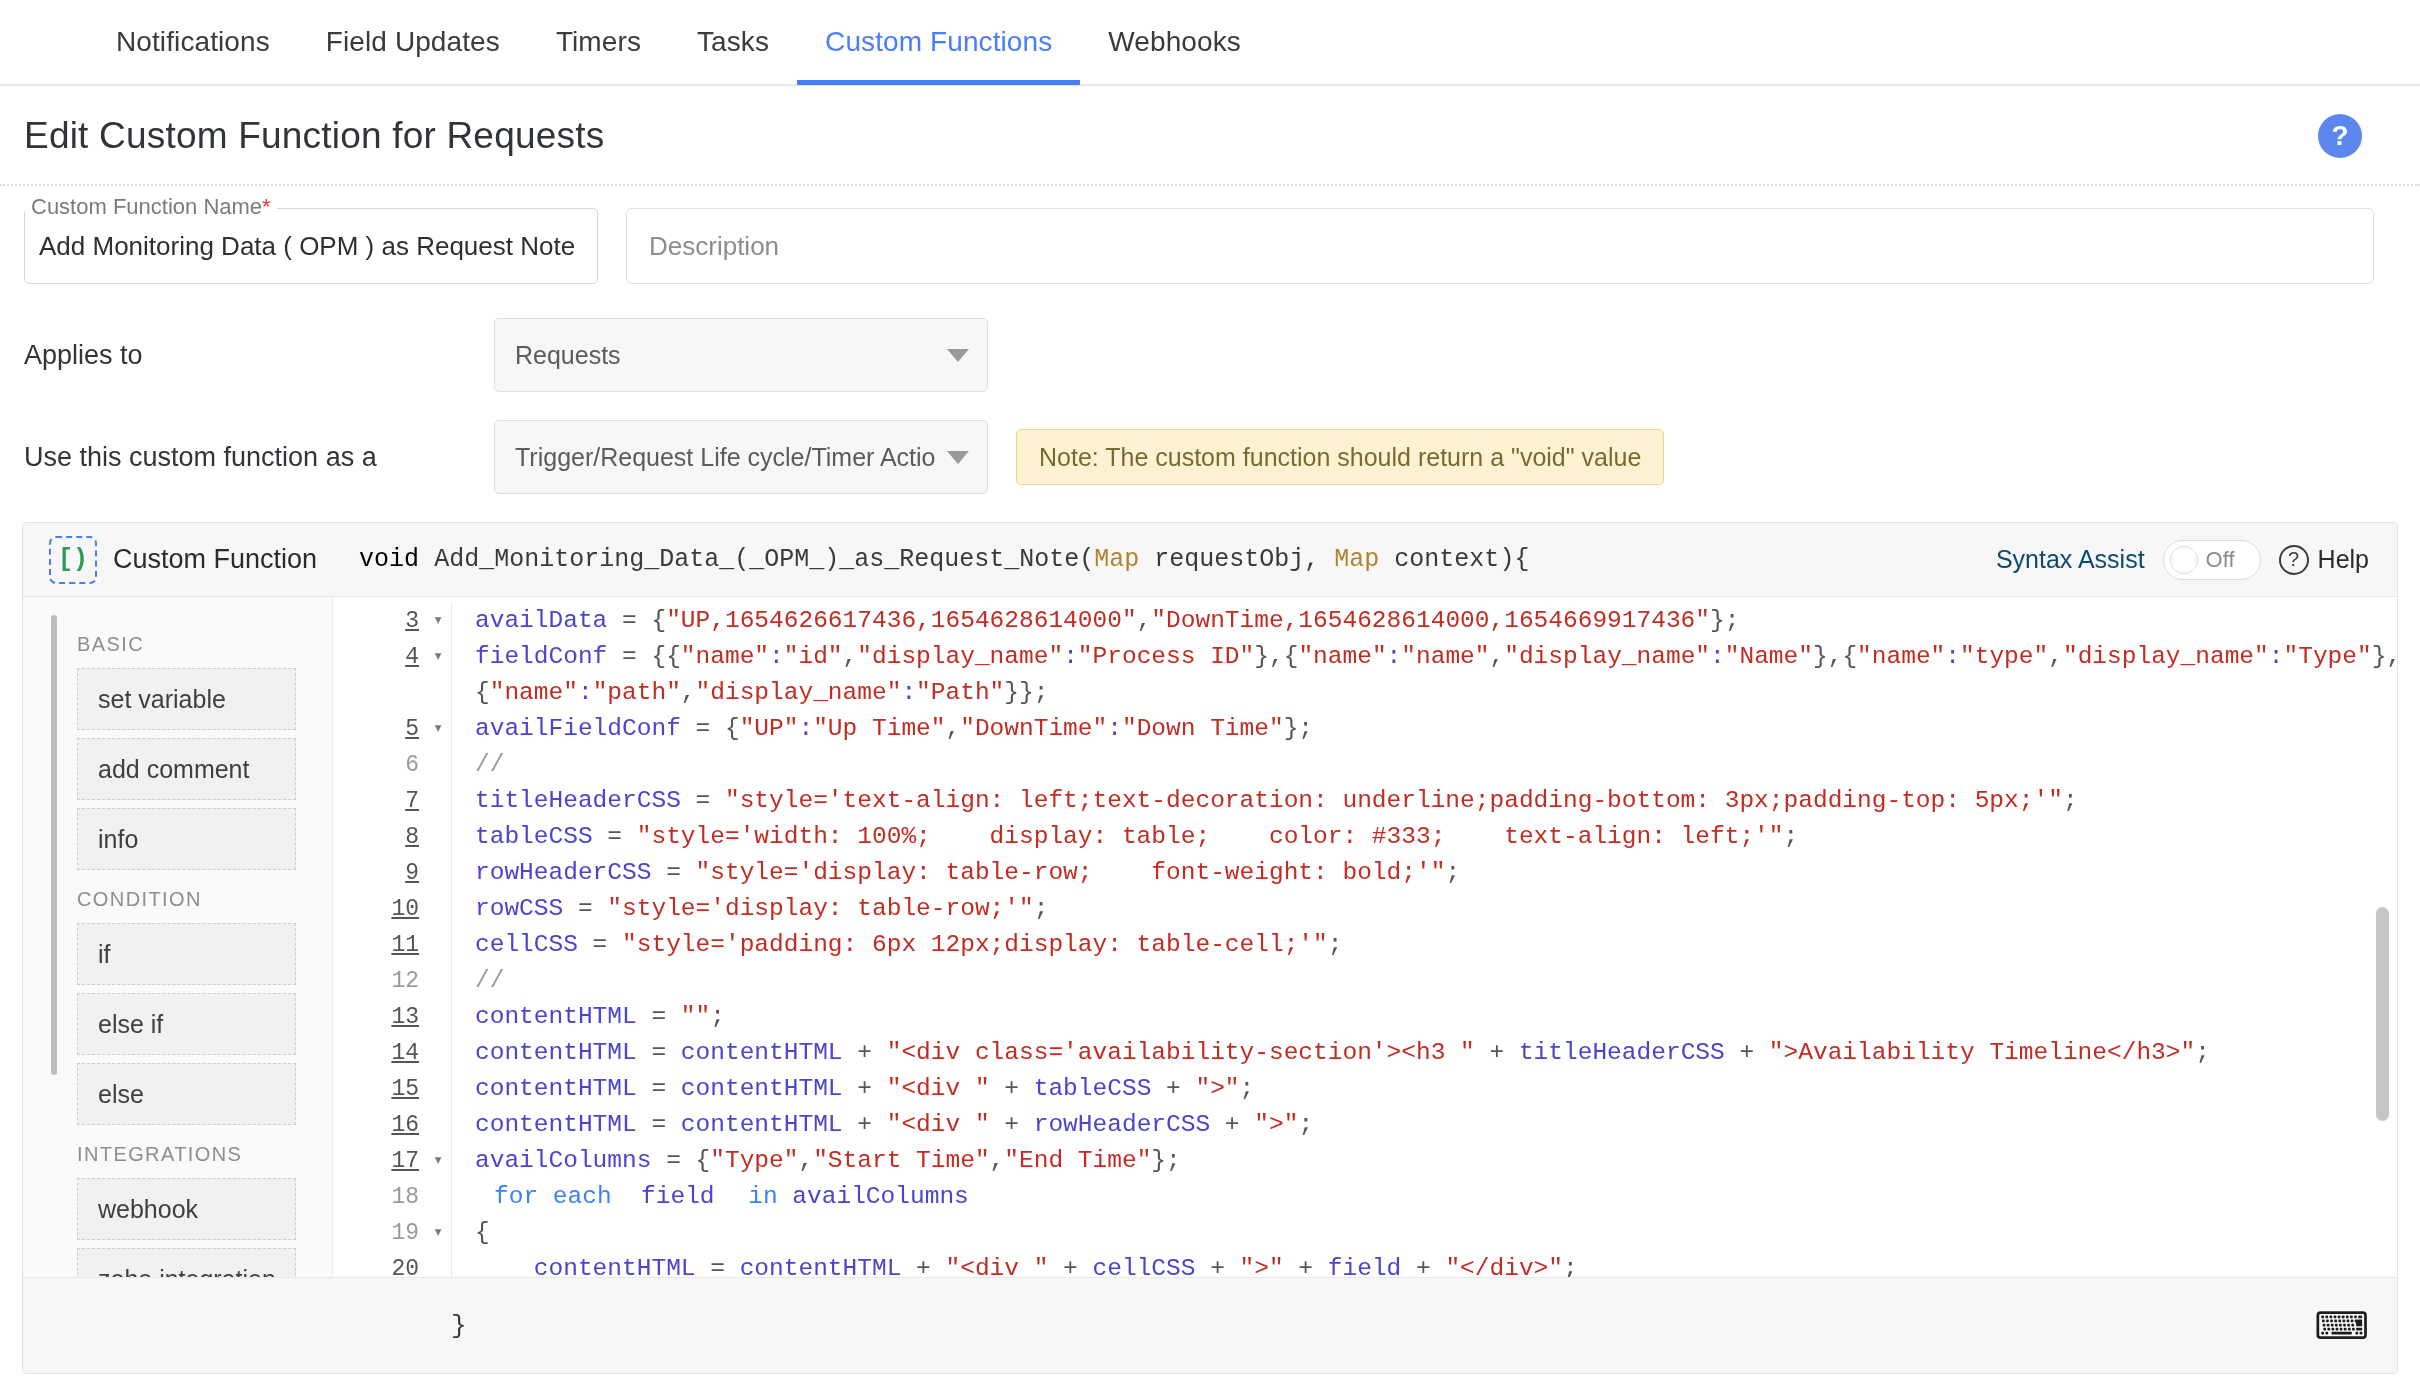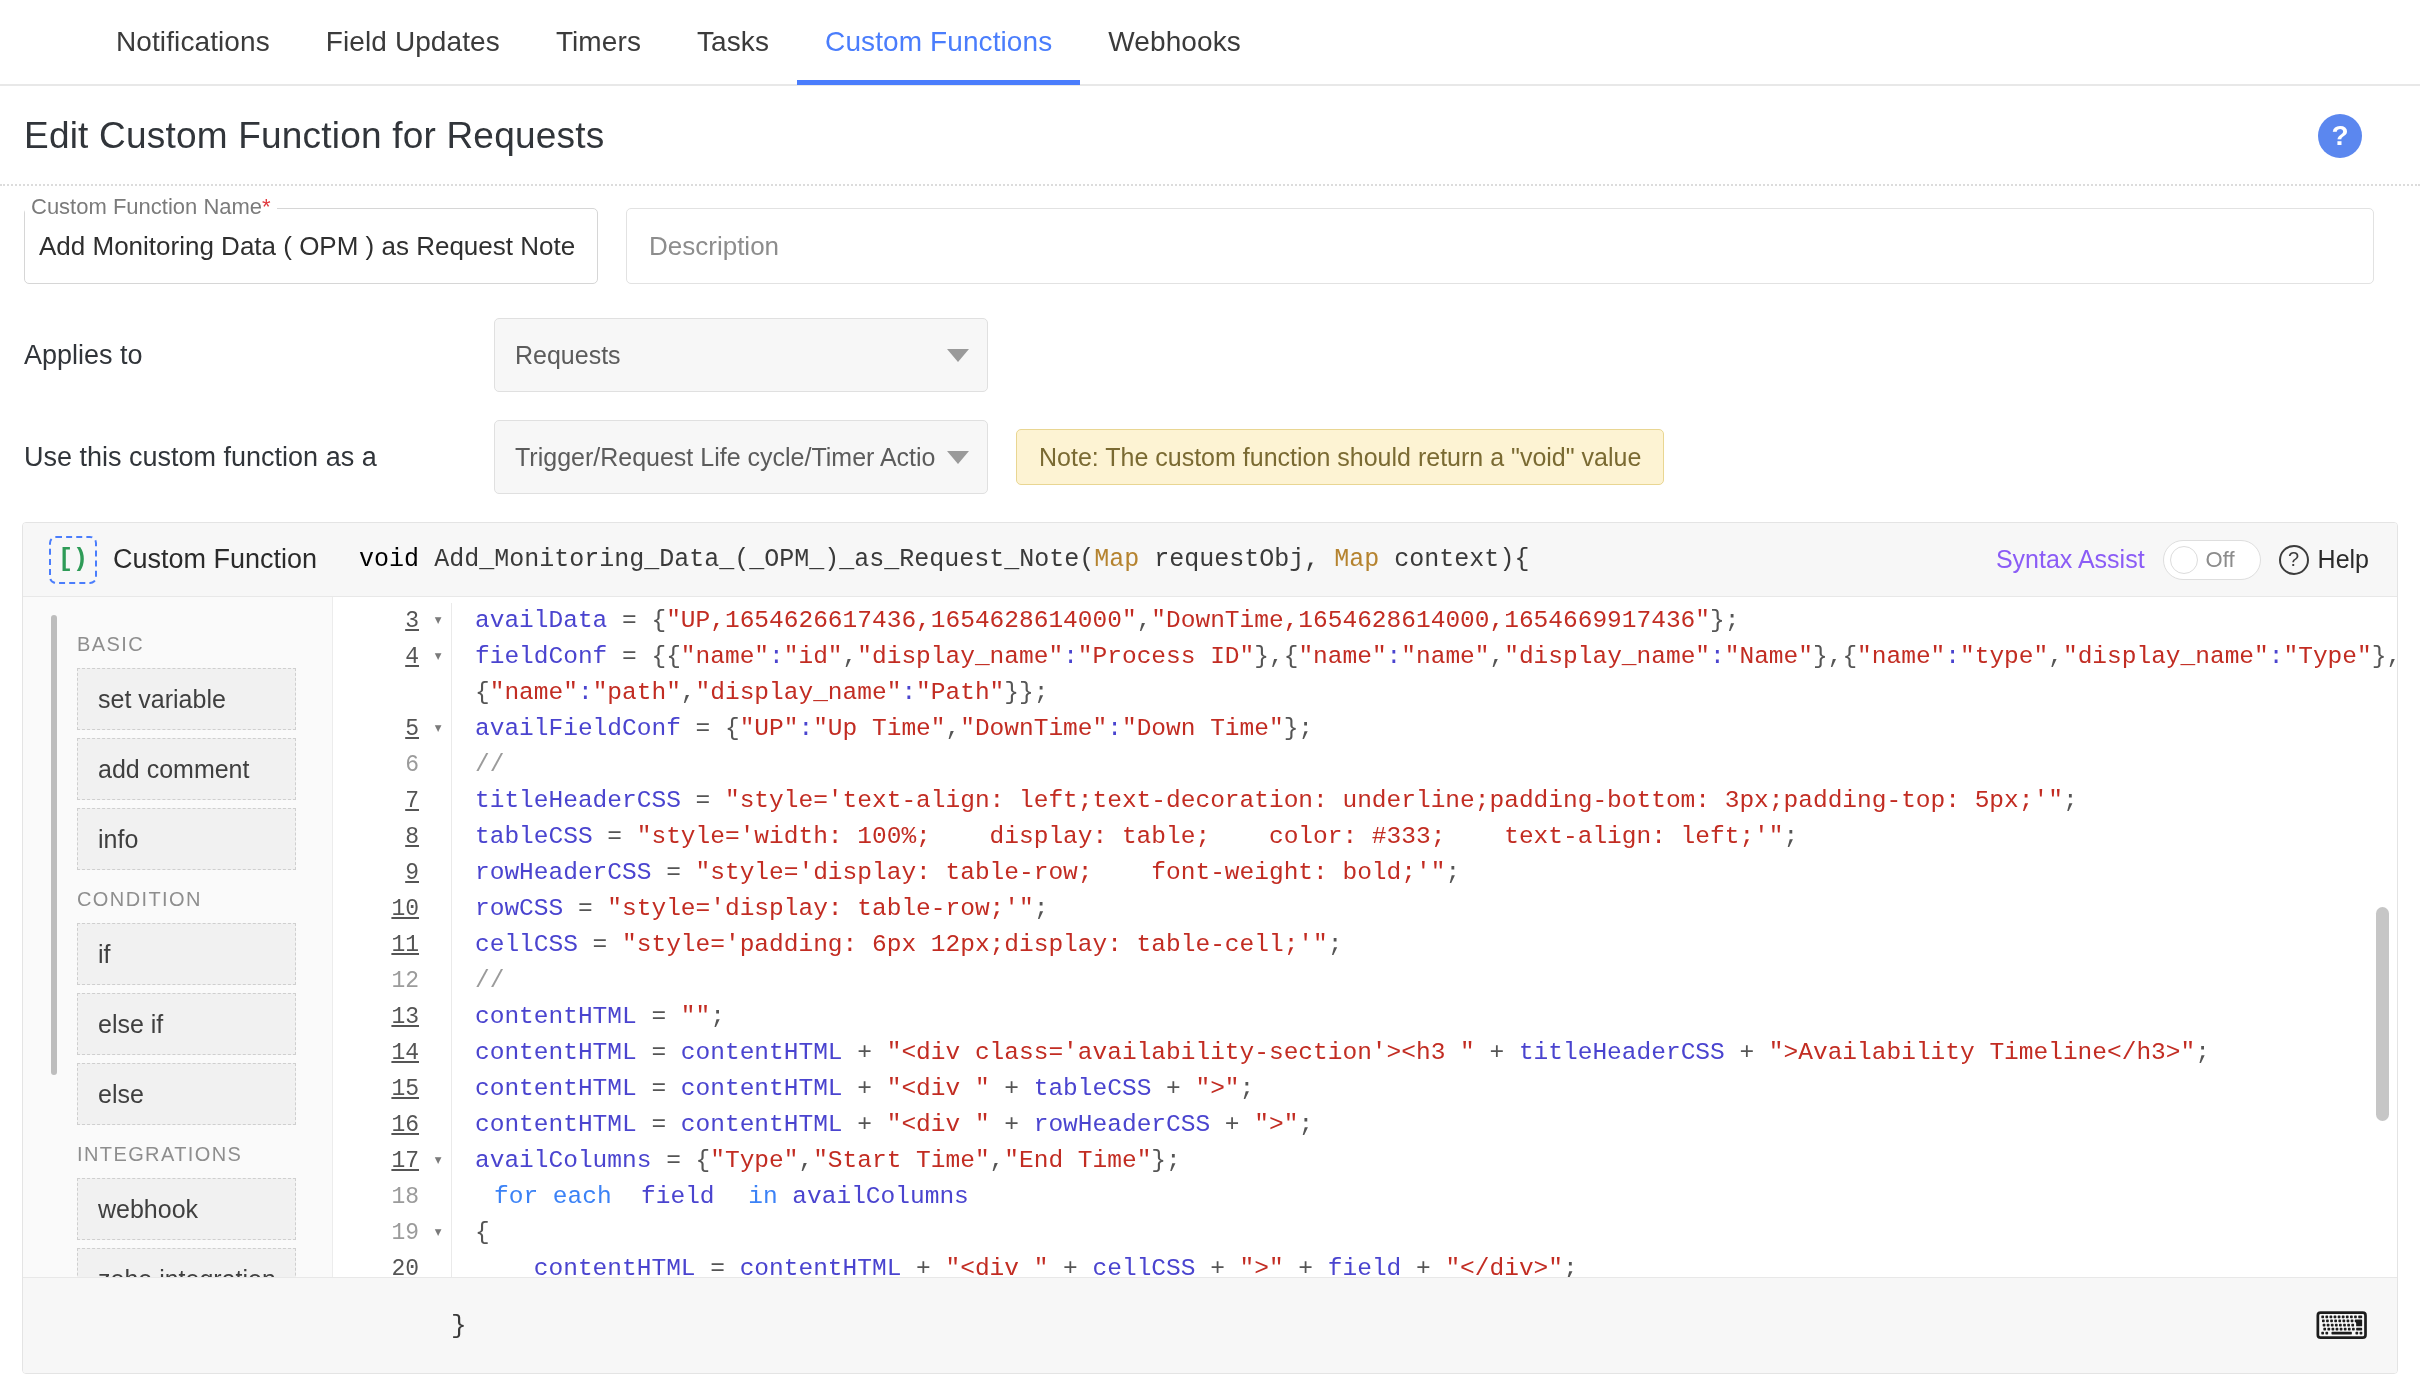--- a/index.html
+++ b/index.html
@@ -212,21 +212,21 @@
     color: #3a3a3a;
   }
   .sig-kw { color: #000000; }
   .sig-type { color: #b5832f; }
   .head-right {
     margin-left: auto;
     display: flex;
     align-items: center;
     gap: 18px;
   }
-  .sa-label { font-size: 25px; color: #8b5cf6; }
+  .sa-label { font-size: 25px; color: #0c4a6e; }
   .toggle {
     width: 98px; height: 40px;
     border: 1.5px solid #dedede;
     border-radius: 20px;
     background: #fff;
     display: flex;
     align-items: center;
     padding: 0 6px;
     cursor: pointer;
   }

